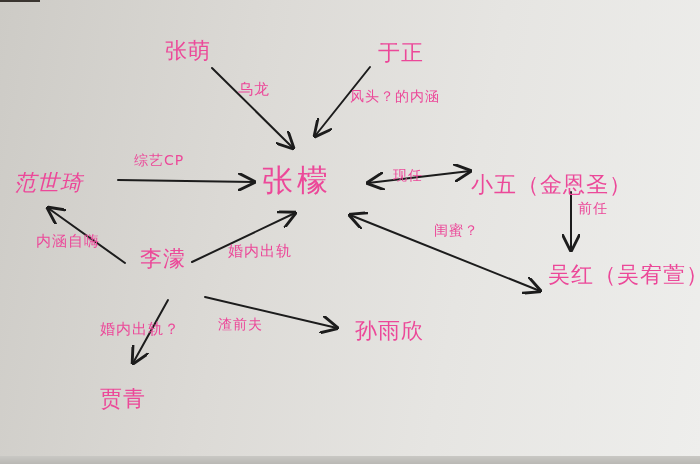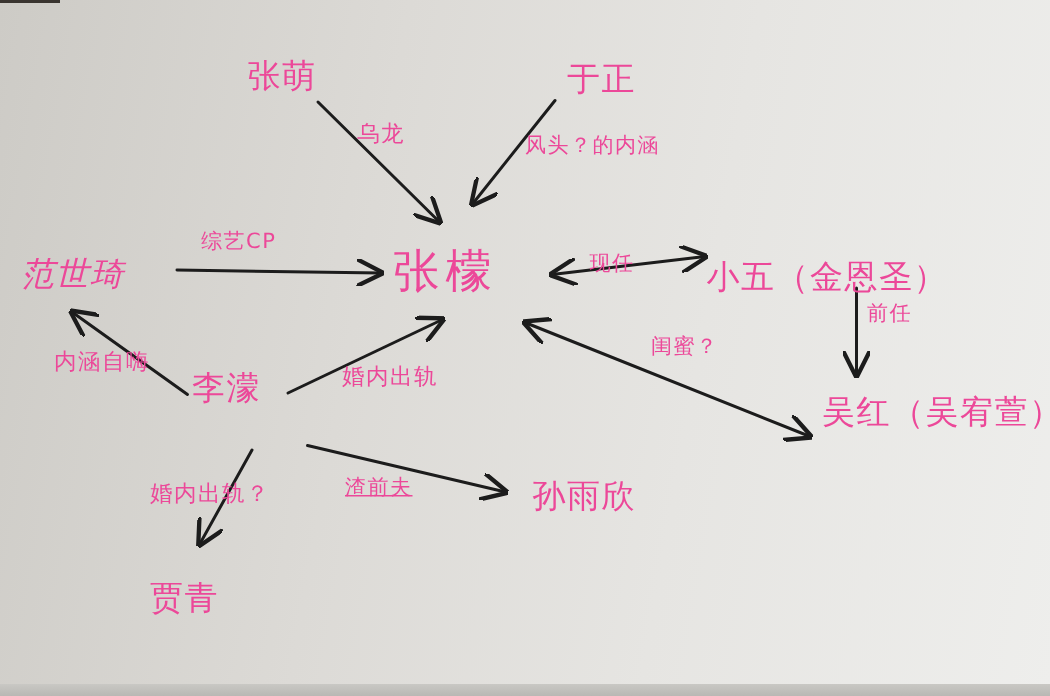--- a/index.html
+++ b/index.html
@@ -78,28 +78,28 @@
     <line x1="205" y1="297" x2="337" y2="328" marker-end="url(#ah)"></line>
   </g>
 </svg>
 
 <div class="node center" style="left:262px; top:160px;">张檬</div>
 <div class="node" style="left:165px; top:36px;">张萌</div>
 <div class="node" style="left:378px; top:38px;">于正</div>
 <div class="node" style="left:14px; top:168px;font-style:italic;">范世琦</div>
 <div class="node" style="left:471px; top:152px;margin-top:18px;">小五（金恩圣）</div>
 <div class="node" style="left:548px; top:260px;">吴红（吴宥萱）</div>
-<div class="node" style="left:128px; top:244px;">李濛</div>
+<div class="node" style="left:140px; top:244px;">李濛</div>
 <div class="node" style="left:100px; top:384px;">贾青</div>
 <div class="node" style="left:355px; top:316px;">孙雨欣</div>
 
 <div class="label small" style="left:238px; top:80px;">乌龙</div>
 <div class="label" style="left:350px; top:88px;">风头？的内涵</div>
 <div class="label" style="left:134px; top:152px;">综艺CP</div>
 <div class="label" style="left:393px; top:143px;margin-top:24px;">现任</div>
 <div class="label" style="left:578px; top:200px;">前任</div>
 <div class="label" style="left:434px; top:222px;">闺蜜？</div>
 <div class="label small" style="left:36px; top:232px;">内涵自嗨</div>
 <div class="label small" style="left:228px; top:242px;">婚内出轨</div>
 <div class="label small" style="left:100px; top:320px;">婚内出轨？</div>
-<div class="label" style="left:230px; top:316px;text-decoration:underline;">渣前夫</div>
+<div class="label" style="left:218px; top:316px;">渣前夫</div>
 
 <div class="paper-edge"></div>
 
 </body></html>

